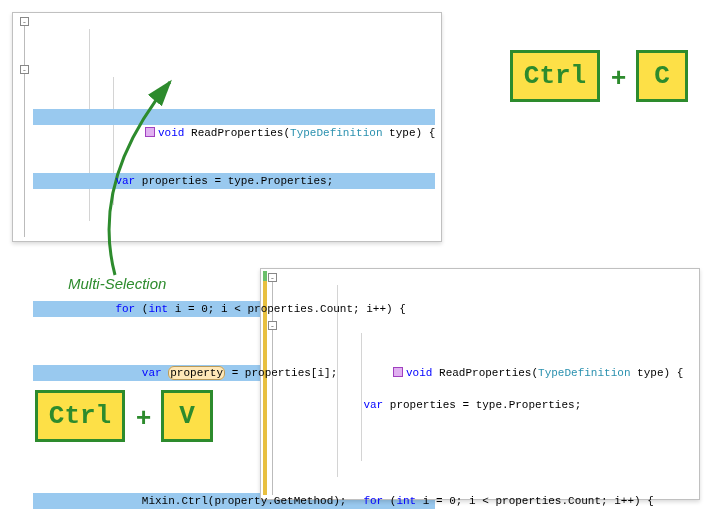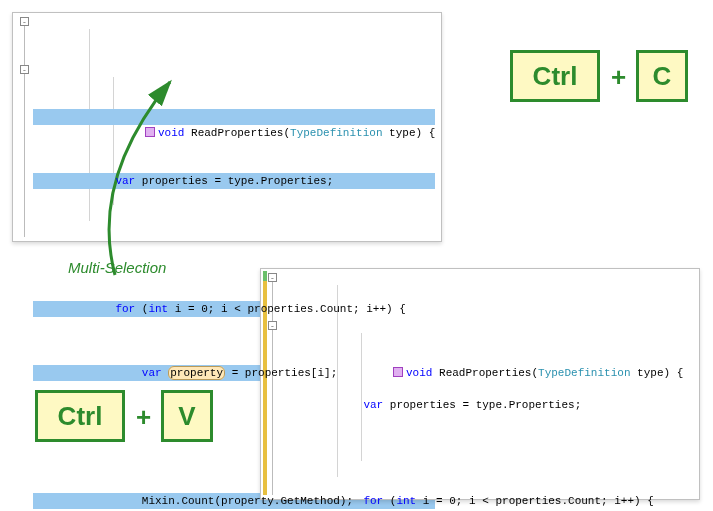--- a/index.html
+++ b/index.html
@@ -93,21 +93,22 @@
 
   .key-btn {
     position: absolute;
     border: 3px solid #2d8b2d;
     color: #2d8b2d;
     font-weight: bold;
     font-size: 26px;
     display: flex;
     align-items: center;
     justify-content: center;
-    background: #fef9c3;
+    background: #fde047;
+    font-family: Liberation Mono, monospace;
   }
   .plus {
     position: absolute;
     color: #2d8b2d;
     font-weight: bold;
     font-size: 26px;
   }
   .annotation {
     position: absolute;
     color: #2d8b2d;
@@ -166,21 +167,21 @@
       
       <div class="code-line">
         <div class="sel" style="left:0; right:0;"></div>
         <span class="txt" style="padding-left:56px;"><span>        </span><span class="kw">var</span><span> </span><span class="hl-box">property</span><span> = properties[i];</span></span>
       </div>
       
       <div class="code-line"></div>
       
       <div class="code-line">
         <div class="sel" style="left:0; right:0;"></div>
-        <span class="txt" style="padding-left:56px;"><span>        </span><span>Mixin.Count(property.GetMethod);</span></span>
+        <span class="txt" style="padding-left:56px;"><span>        </span><span>Mixin.Ctrl(property.GetMethod);</span></span>
       </div>
       
       
       
       
       
       
       
       
       
@@ -202,21 +203,21 @@
   </div>
 
 <svg class="arrow-svg" style="left:60px; top:60px; width:200px; height:230px;">
   <defs>
     <marker id="ah" markerWidth="10" markerHeight="10" refX="8" refY="3" orient="auto">
       <path d="M0,0 L9,3 L0,6 Z" fill="#2d8b2d"></path>
     </marker>
   </defs>
   <path d="M 55 215 Q 30 120 110 22" stroke="#2d8b2d" stroke-width="3" fill="none" marker-end="url(#ah)"></path>
 </svg>
-<div class="annotation" style="left:68px; top:259px;">Multi-Selection</div>
+<div class="annotation" style="left:68px; top:275px;">Multi-Selection</div>
 
 <div class="key-btn" style="left:35px; top:390px; width:90px; height:52px;">
     <span>Ctrl</span>
   </div>
 <div class="plus" style="left:136px; top:402px;">+</div>
 <div class="key-btn" style="left:161px; top:390px; width:52px; height:52px;">
     <span>V</span>
   </div>
 
 <div class="editor-panel" style="left:260px; top:268px; width:440px; height:232px;">

